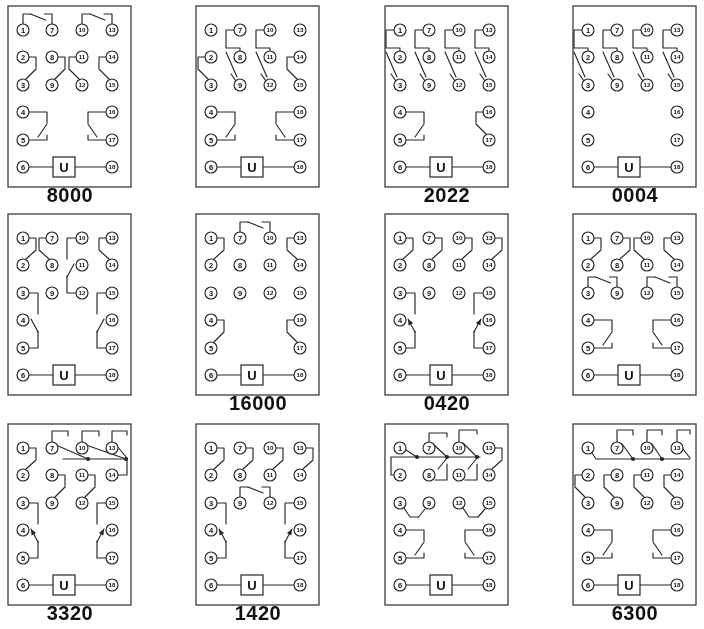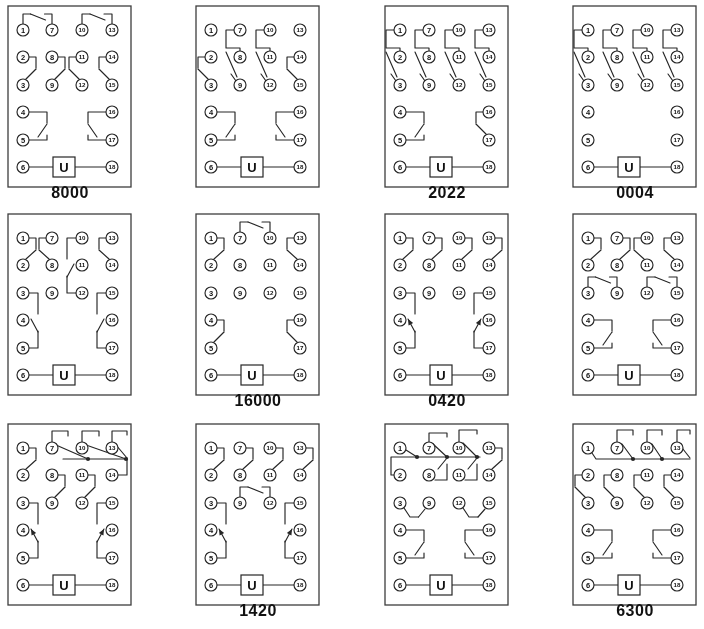--- a/index.html
+++ b/index.html
@@ -9,21 +9,21 @@
     background:#ffffff;
     font-family:"Liberation Sans",sans-serif;
     overflow:hidden;
   }
   .cell{position:absolute;width:140px;height:210px;}
   .cell svg{display:block;}
   .model-label{
     position:absolute;left:0;top:184px;width:140px;
     text-align:center;
     font-family:"Liberation Sans",sans-serif;
-    font-size:16px;font-weight:600;color:#111111;
+    font-size:20px;font-weight:600;color:#111111;
     letter-spacing:.5px;
   }
 </style>
 </head>
 <body>
 
 <div id="canvas">
   <div class="cell" style="left: 0px; top: 0px;">
     <svg width="140" height="210" viewBox="0 0 140 210">
         <rect x="8" y="6" width="123" height="181" fill="none" stroke="#3d3d3d" stroke-width="1.3"></rect>
@@ -576,20 +576,21 @@
         <text x="112" y="59.3" text-anchor="middle" font-size="6.2" font-weight="600" fill="#111111" font-family="&quot;Liberation Sans&quot;, sans-serif">14</text>
         <circle cx="112" cy="85" r="6" fill="#ffffff" stroke="#262626" stroke-width="1.15"></circle>
         <text x="112" y="87.3" text-anchor="middle" font-size="6.2" font-weight="600" fill="#111111" font-family="&quot;Liberation Sans&quot;, sans-serif">15</text>
         <circle cx="112" cy="112" r="6" fill="#ffffff" stroke="#262626" stroke-width="1.15"></circle>
         <text x="112" y="114.3" text-anchor="middle" font-size="6.2" font-weight="600" fill="#111111" font-family="&quot;Liberation Sans&quot;, sans-serif">16</text>
         <circle cx="112" cy="140" r="6" fill="#ffffff" stroke="#262626" stroke-width="1.15"></circle>
         <text x="112" y="142.3" text-anchor="middle" font-size="6.2" font-weight="600" fill="#111111" font-family="&quot;Liberation Sans&quot;, sans-serif">17</text>
         <circle cx="112" cy="167" r="6" fill="#ffffff" stroke="#262626" stroke-width="1.15"></circle>
         <text x="112" y="169.3" text-anchor="middle" font-size="6.2" font-weight="600" fill="#111111" font-family="&quot;Liberation Sans&quot;, sans-serif">18</text>
       </svg>
+    <div class="model-label">3320</div>
   </div>
   <div class="cell" style="left: 188px; top: 418px;">
     <svg width="140" height="210" viewBox="0 0 140 210">
         <rect x="8" y="6" width="123" height="181" fill="none" stroke="#3d3d3d" stroke-width="1.3"></rect>
         <path d="M29,30 L36,30 L36,41" fill="none" stroke="#262626" stroke-width="1.15" stroke-linecap="round" stroke-linejoin="round"></path>
         <path d="M36,42 L26,51" fill="none" stroke="#262626" stroke-width="1.15" stroke-linecap="round" stroke-linejoin="round"></path>
         <path d="M58,30 L65,30 L65,41" fill="none" stroke="#262626" stroke-width="1.15" stroke-linecap="round" stroke-linejoin="round"></path>
         <path d="M65,42 L55,51" fill="none" stroke="#262626" stroke-width="1.15" stroke-linecap="round" stroke-linejoin="round"></path>
         <path d="M88,30 L95,30 L95,41" fill="none" stroke="#262626" stroke-width="1.15" stroke-linecap="round" stroke-linejoin="round"></path>
         <path d="M95,42 L85,51" fill="none" stroke="#262626" stroke-width="1.15" stroke-linecap="round" stroke-linejoin="round"></path>

